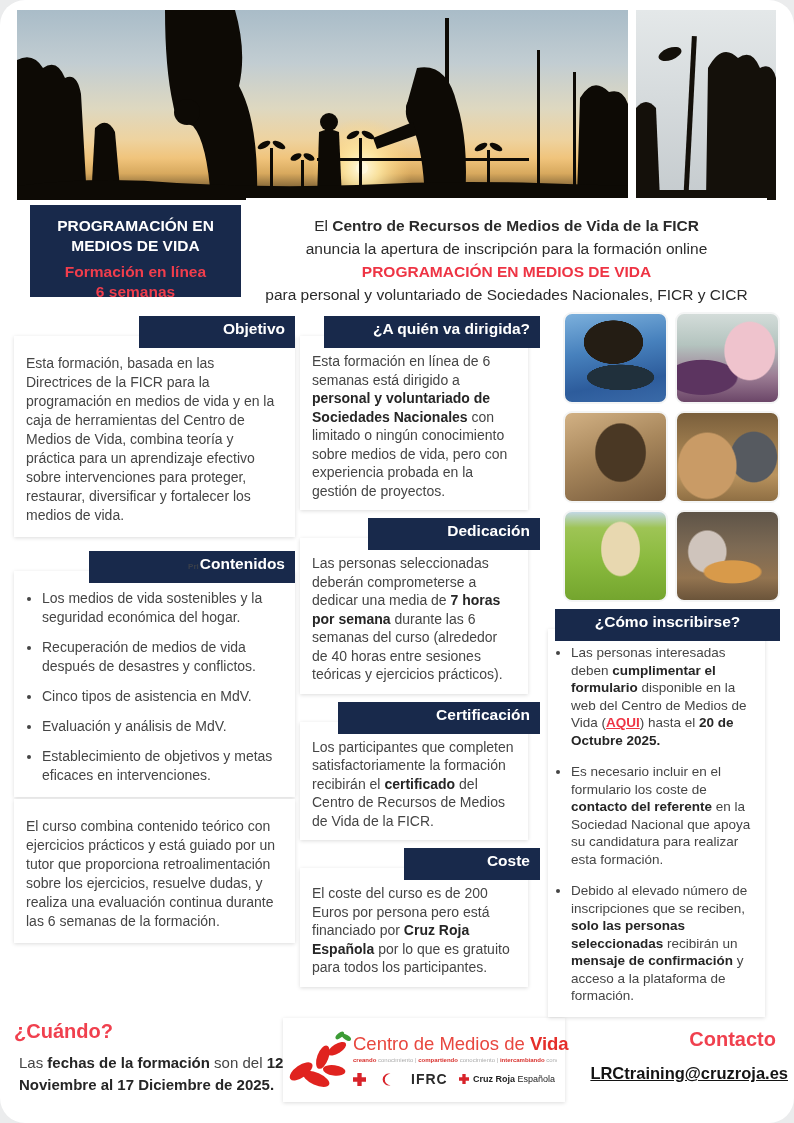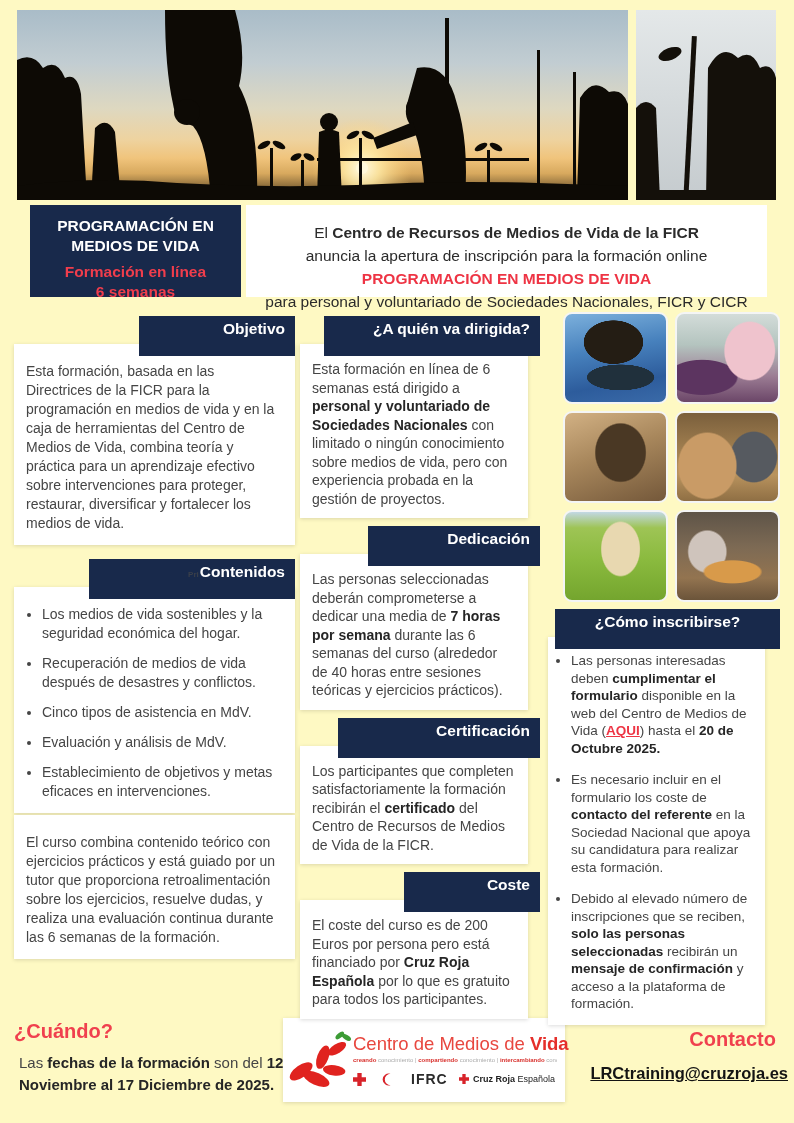--- a/index.html
+++ b/index.html
@@ -1,45 +1,45 @@
 <!DOCTYPE html>
 <html lang="es"><head>
 <meta charset="utf-8">
 <style>
   html,body{margin:0;padding:0;background:#ebeced;font-family:"Liberation Sans","DejaVu Sans",sans-serif;}
-  .page{position:relative;width:794px;height:1123px;background:#fef9c3;overflow:hidden;}
+  .page{position:relative;width:794px;height:1123px;background:#ffffff;overflow:hidden;border-radius:25px;}
 
   
   .banner-main{position:absolute;left:17px;top:10px;width:611px;height:190px;overflow:hidden;
     background:linear-gradient(180deg,#a9bcc8 0%,#c2cdd2 28%,#ded8c0 52%,#eed3a0 68%,#f0c47c 78%,#d8a95e 86%,#8a6b3a 93%,#241a0e 100%);}
   .banner-side{position:absolute;left:636px;top:10px;width:140px;height:190px;overflow:hidden;
     background:linear-gradient(180deg,#e4e8e9 0%,#d6dbdd 45%,#c5cbce 100%);}
   .banner-main svg,.banner-side svg{position:absolute;inset:0;}
 
   
   .badge{position:absolute;left:30px;top:205px;width:211px;height:92px;background:#18294b;color:#fff;
     text-align:center;padding-top:11px;box-sizing:border-box;}
   .badge-title{font-weight:bold;font-size:15.5px;line-height:20px;padding:0 14px;}
   .badge-sub{margin-top:6px;color:#f03d4c;font-weight:bold;font-size:15.5px;line-height:20px;}
-  .intro{position:absolute;left:246px;top:205px;width:521px;height:92px;background:#fff;text-align:center;
+  .intro{position:absolute;left:246px;top:198px;width:521px;height:92px;background:#fff;text-align:center;
     font-size:15.5px;line-height:23px;color:#2b2b2b;padding-top:16px;box-sizing:border-box;}
   .intro span.b{font-weight:bold;}
   .intro-red{color:#ee3444;font-weight:bold;}
 
   
   .col-left{position:absolute;left:14px;top:316px;width:281px;}
   .col-mid{position:absolute;left:300px;top:316px;width:228px;}
   .col-right{position:absolute;left:548px;top:312px;width:232px;}
 
   .sec{position:relative;}
   .col-left .sec + .sec{margin-top:14px;}
   .col-mid  .sec + .sec{margin-top:8px;}
 
   .bar{position:relative;z-index:2;background:#18294b;color:#fff;font-weight:bold;font-size:15.5px;
-    line-height:26px;height:40px;padding:0 10px;box-sizing:border-box;margin-left:auto;width:max-content;text-align:right;}
+    line-height:26px;height:32px;padding:0 10px;box-sizing:border-box;margin-left:auto;width:max-content;text-align:right;}
   .bar-objetivo{min-width:156px;}
   .bar-contenidos{min-width:206px;}
   .bar-metodologia{min-width:178px;}
   .col-mid .bar{margin-right:-12px;}
   .bar-dirigida{min-width:216px;}
   .bar-dedicacion{min-width:172px;}
   .bar-certificacion{min-width:202px;}
   .bar-coste{min-width:136px;}
   .artifact{font-size:8px;font-weight:bold;color:#3a3f4a;margin-right:1px;}
 

